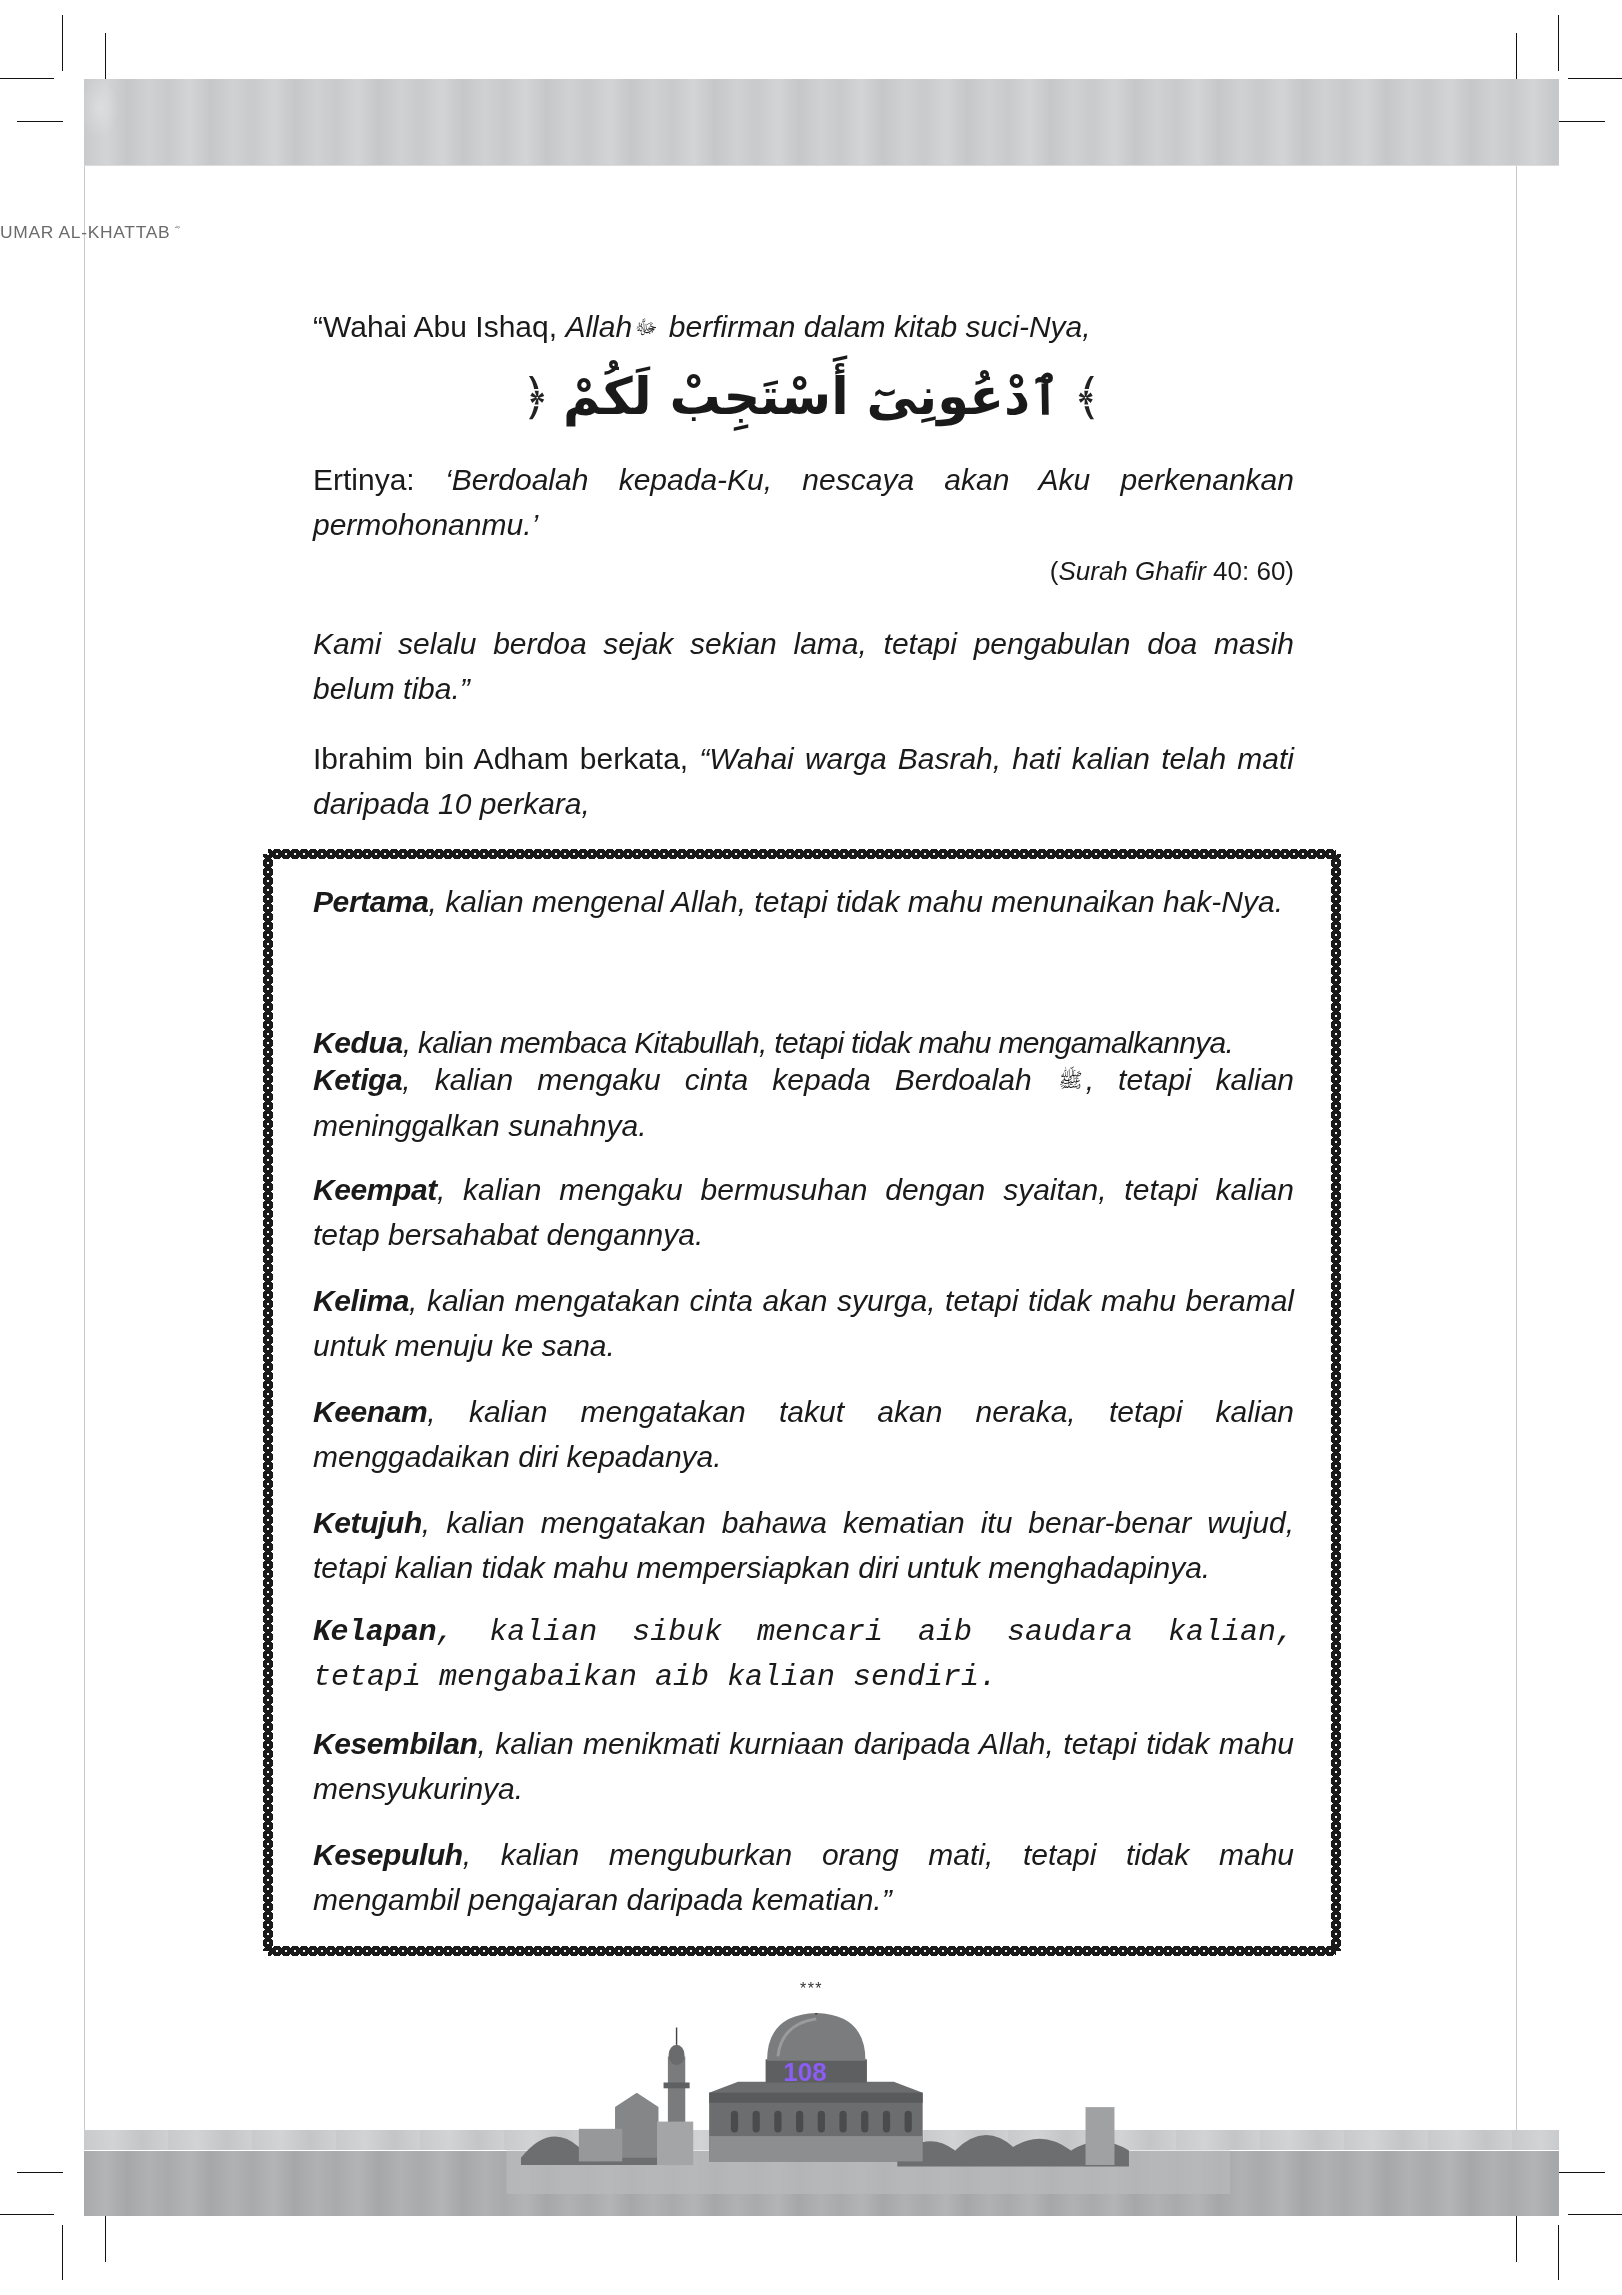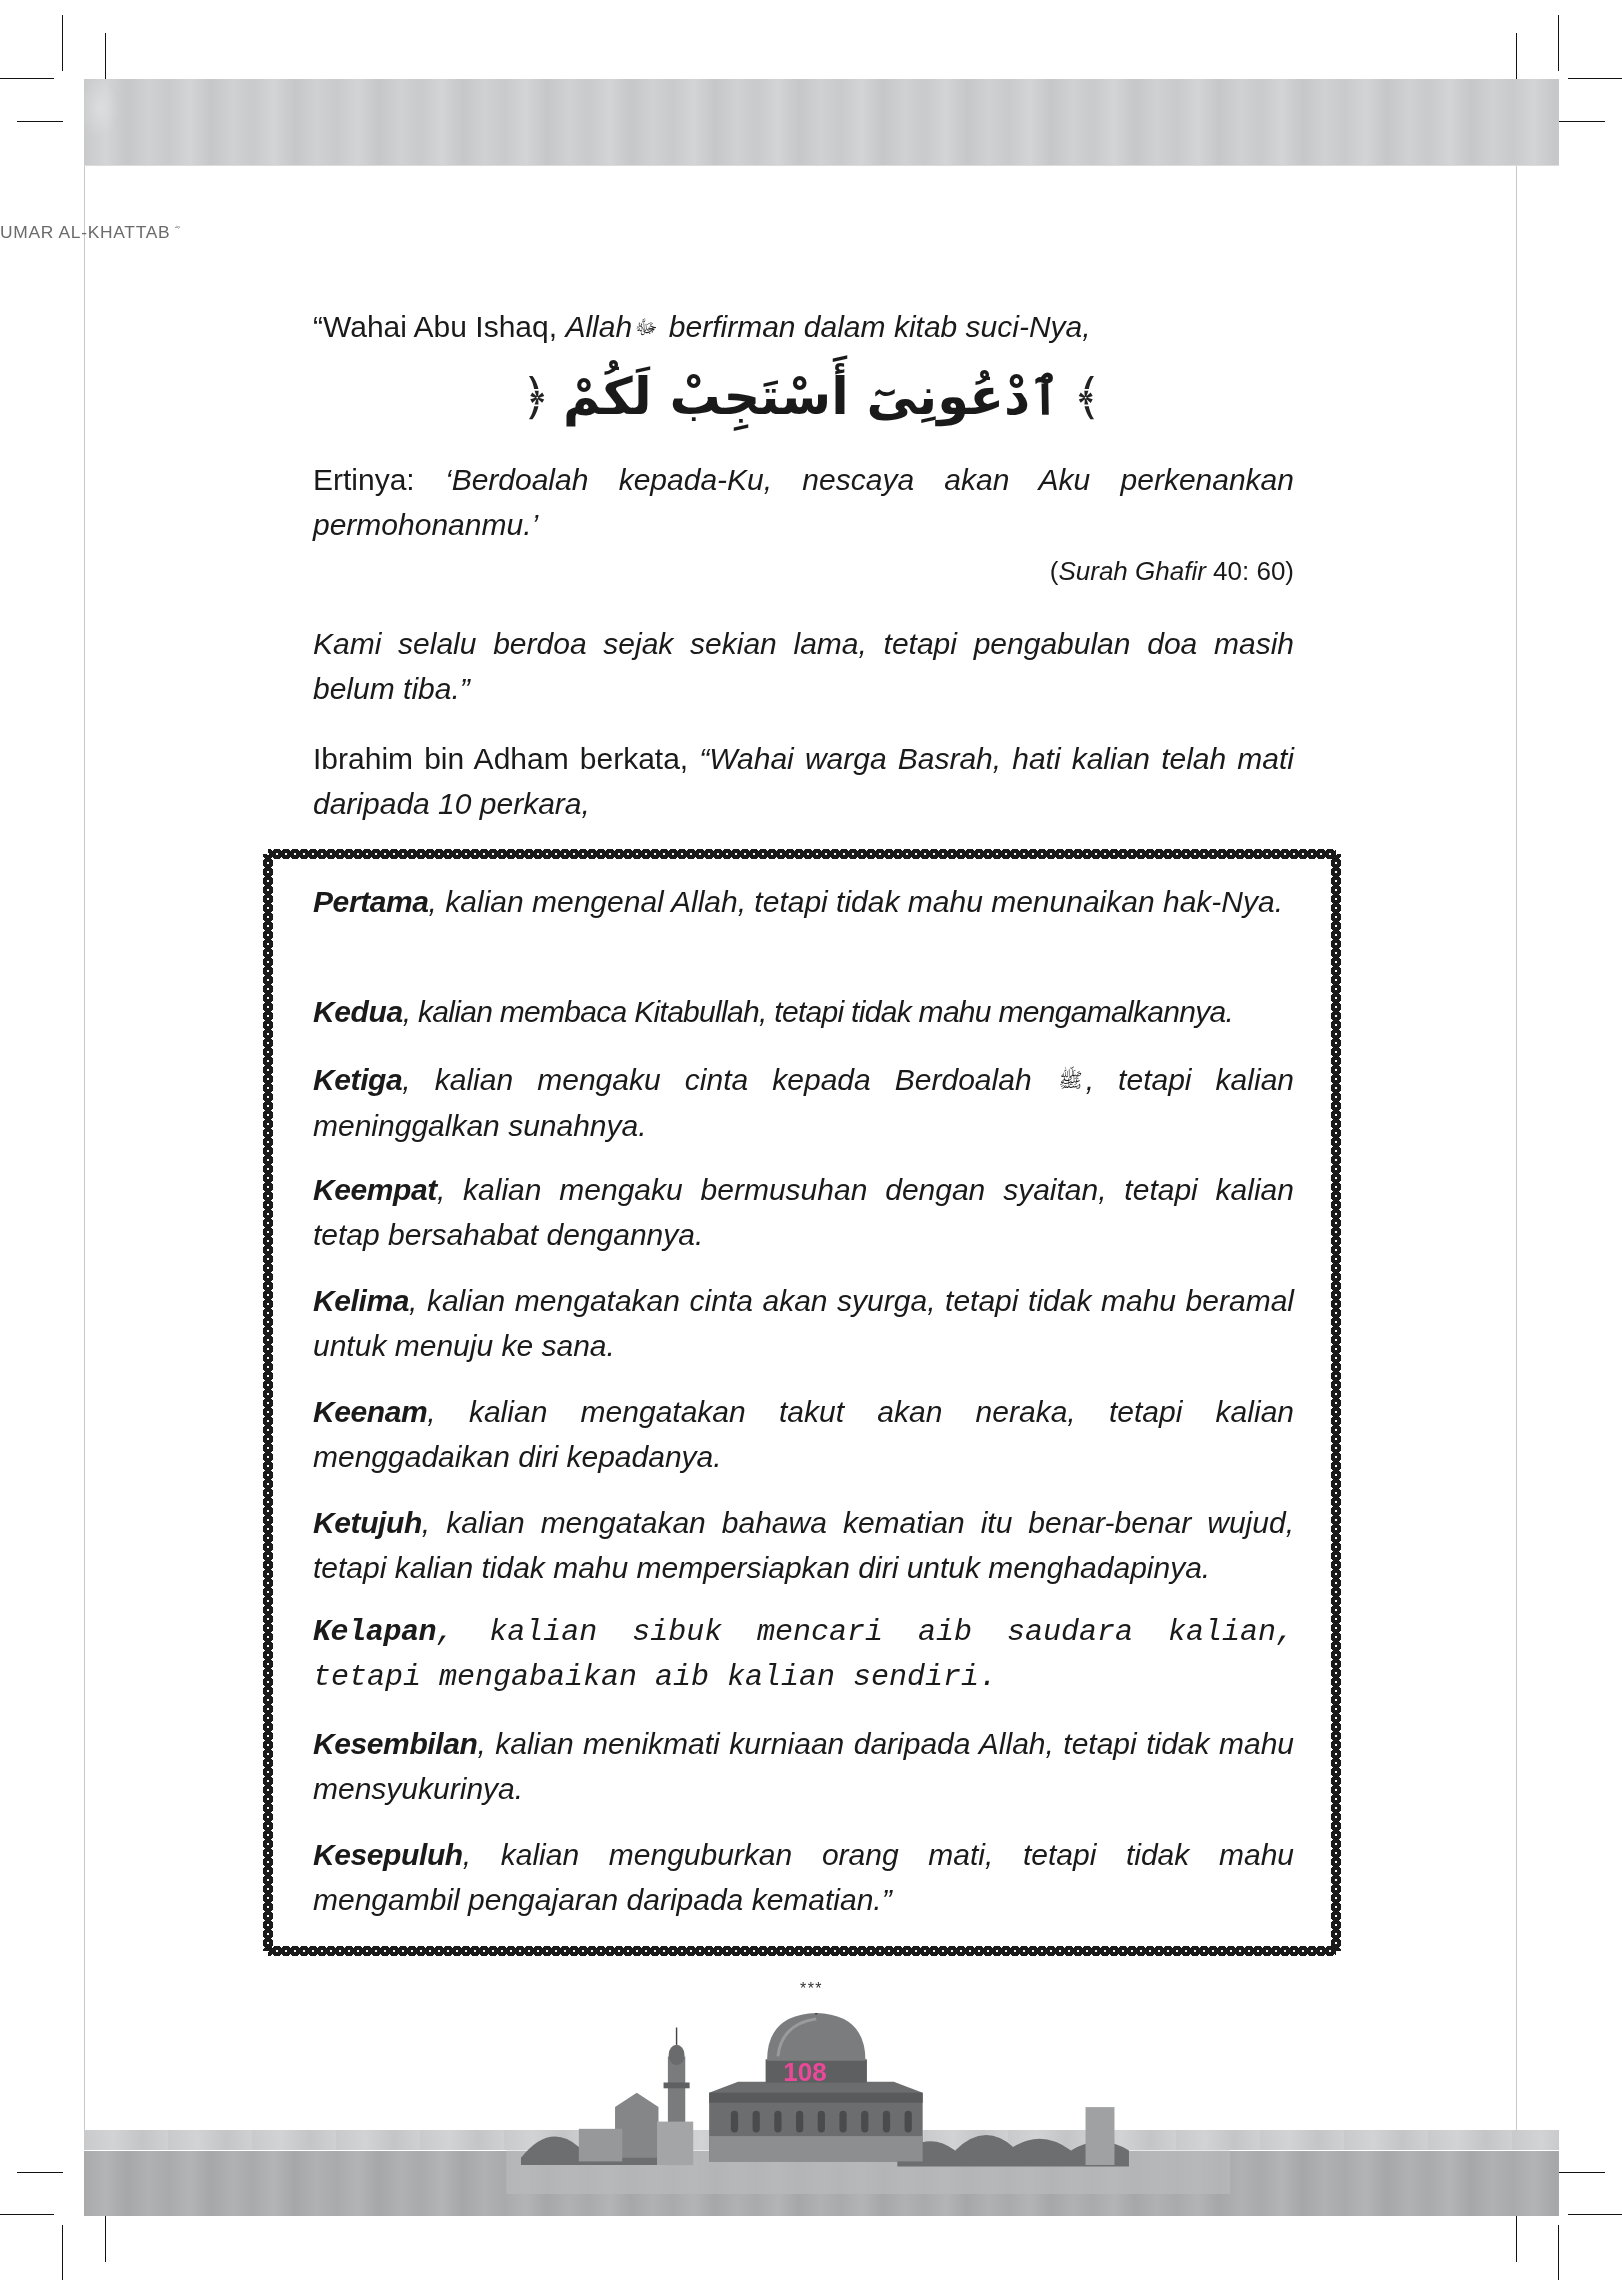--- a/index.html
+++ b/index.html
@@ -98,21 +98,21 @@
     
     .ornament-sep {
       left: 0; width: 1623px; top: 1980px; text-align: center;
       font-size: 16px; letter-spacing: 1.4px; color: #333;
     }
     .skyline {
       position: absolute; left: 492px; top: 2013px; width: 760px; height: 181px;
     }
     .page-number {
       left: 776px; top: 2057px; width: 58px; text-align: center;
-      font-size: 26px; font-weight: bold; color: #ec4899;
+      font-size: 26px; font-weight: bold; color: #8b5cf6;
     }
   </style>
 </head>
 <body>
 
 <div class="crop h" style="left:0;top:78px;width:54px;"></div>
 <div class="crop h" style="left:17.4px;top:121px;width:46px;"></div>
 <div class="crop v" style="left:62px;top:14.5px;height:56px;"></div>
 <div class="crop v" style="left:105px;top:33px;height:46px;"></div>
 <div class="crop h" style="left:1568px;top:78px;width:55px;"></div>
@@ -163,21 +163,21 @@
 <div class="chain-box">
   <div class="edge top"></div>
   <div class="edge bottom"></div>
   <div class="edge left"></div>
   <div class="edge right"></div>
 </div>
 
 <div class="item" style="top:879px;">
   <span class="label">Pertama</span><span>, kalian mengenal Allah, tetapi tidak mahu menunaikan hak-Nya.</span>
 </div>
-<div class="item" style="top:989px;letter-spacing:-0.7px;">
+<div class="item" style="top:1020px;letter-spacing:-0.7px;">
   <span class="label">Kedua</span><span>, kalian membaca Kitabullah, tetapi tidak mahu mengamalkannya.</span>
 </div>
 <div class="item" style="top:1057px;">
   <span class="label">Ketiga</span><span>, kalian mengaku cinta kepada Berdoalah </span><span class="hon-inline">ﷺ</span><span>, tetapi kalian meninggalkan sunahnya.</span>
 </div>
 <div class="item" style="top:1167px;">
   <span class="label">Keempat</span><span>, kalian mengaku bermusuhan dengan syaitan, tetapi kalian tetap bersahabat dengannya.</span>
 </div>
 <div class="item" style="top:1278px;">
   <span class="label">Kelima</span><span>, kalian mengatakan cinta akan syurga, tetapi tidak mahu beramal untuk menuju ke sana.</span>

